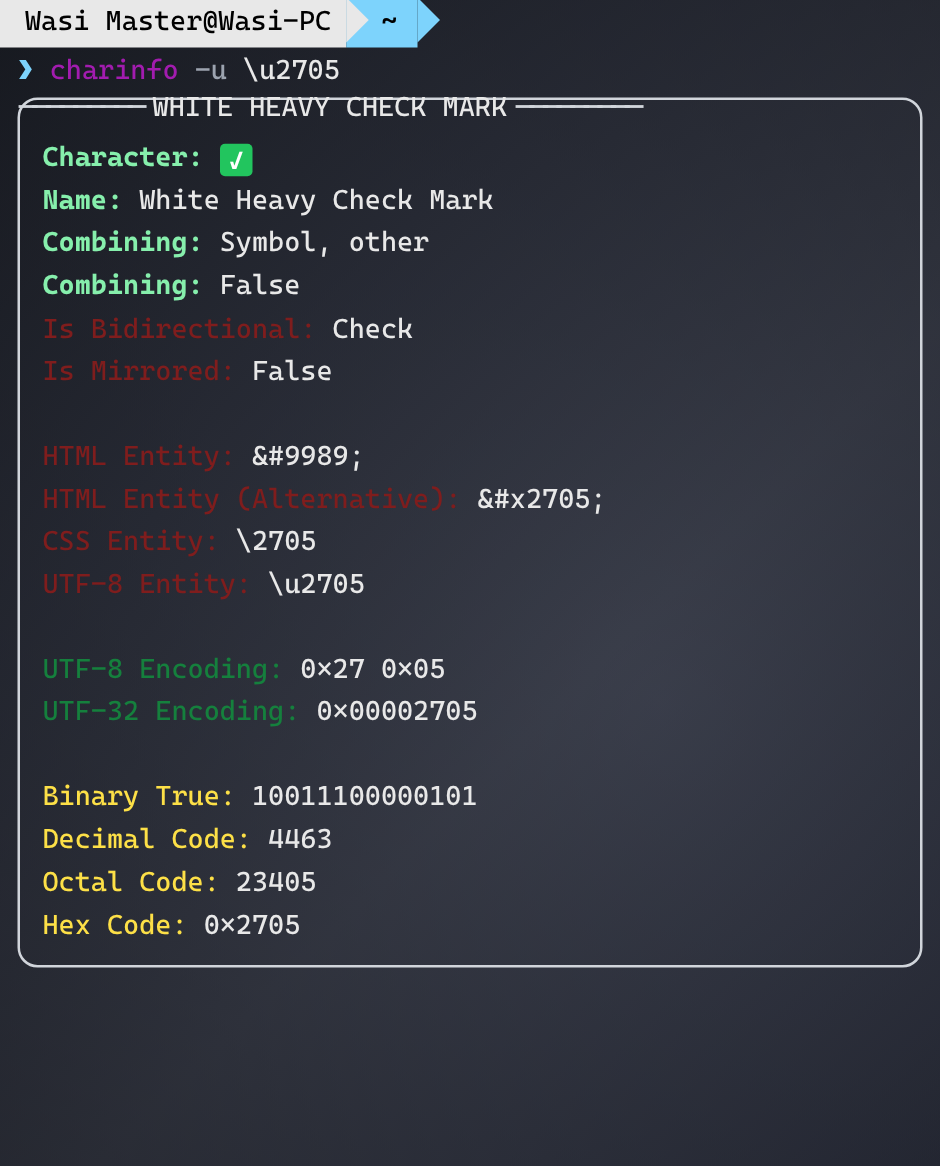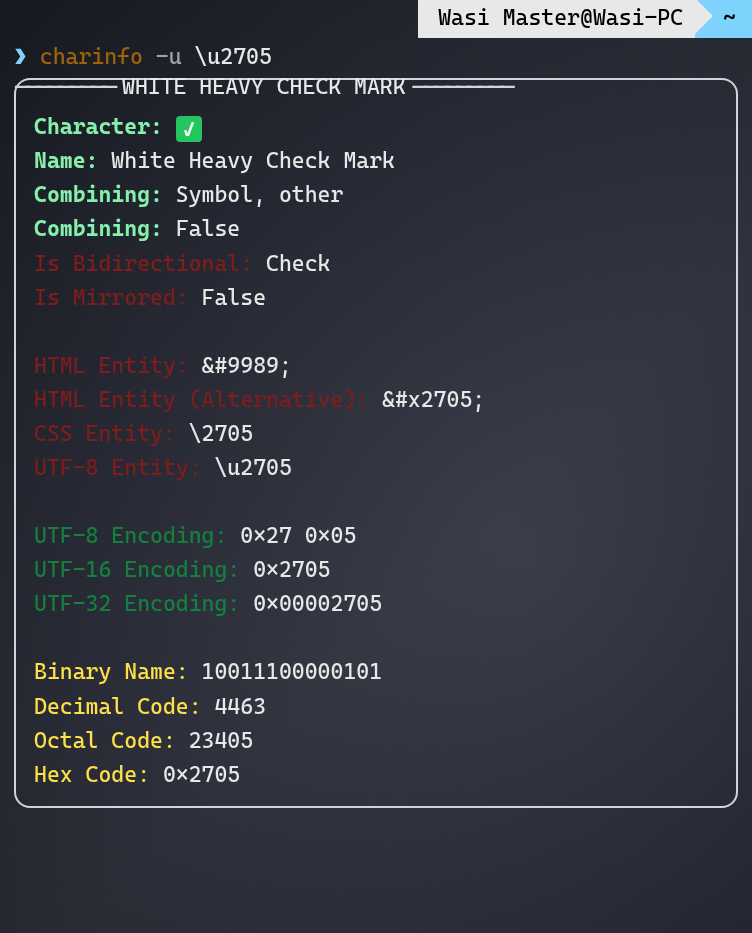--- a/index.html
+++ b/index.html
@@ -34,21 +34,20 @@
     .terminal {
       position: relative;
       z-index: 1;
       padding: 0;
     }
     
     .prompt-line {
       display: flex;
       align-items: center;
       height: 36px;
-      justify-content: flex-end;
     }
     
     .prompt-seg1 {
       background: #e8e8e8;
       color: #000;
       padding: 3px 12px 3px 20px;
       position: relative;
       font-weight: 500;
     }
     
@@ -84,21 +83,21 @@
     .cmd-line {
       padding: 4px 14px 2px 14px;
     }
     
     .prompt-char {
       color: #7dd3fc;
       font-weight: bold;
     }
     
     .cmd {
-      color: #a16207;
+      color: #a21caf;
     }
     
     .flag {
       color: #9ca3af;
     }
     
     .arg {
       color: #e8e8e8;
     }
     
@@ -233,32 +232,28 @@
         <span class="val">\u2705</span>
       </div>
 
       <div class="spacer"></div>
 
       <div class="row">
         <span class="k-purple">UTF-8 Encoding:</span>
         <span class="val">0×27 0×05</span>
       </div>
       <div class="row">
-        <span class="k-purple">UTF-16 Encoding:</span>
-        <span class="val">0×2705</span>
-      </div>
-      <div class="row">
         <span class="k-purple">UTF-32 Encoding:</span>
         <span class="val">0×00002705</span>
       </div>
 
       <div class="spacer"></div>
 
       <div class="row">
-        <span class="k-yellow">Binary Name:</span>
+        <span class="k-yellow">Binary True:</span>
         <span class="val">10011100000101</span>
       </div>
       <div class="row">
         <span class="k-yellow">Decimal Code:</span>
         <span class="val">4463</span>
       </div>
       <div class="row">
         <span class="k-yellow">Octal Code:</span>
         <span class="val">23405</span>
       </div>

